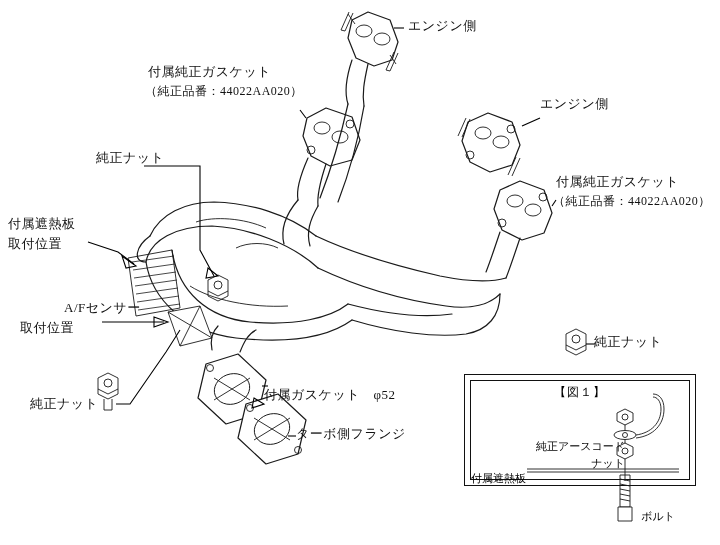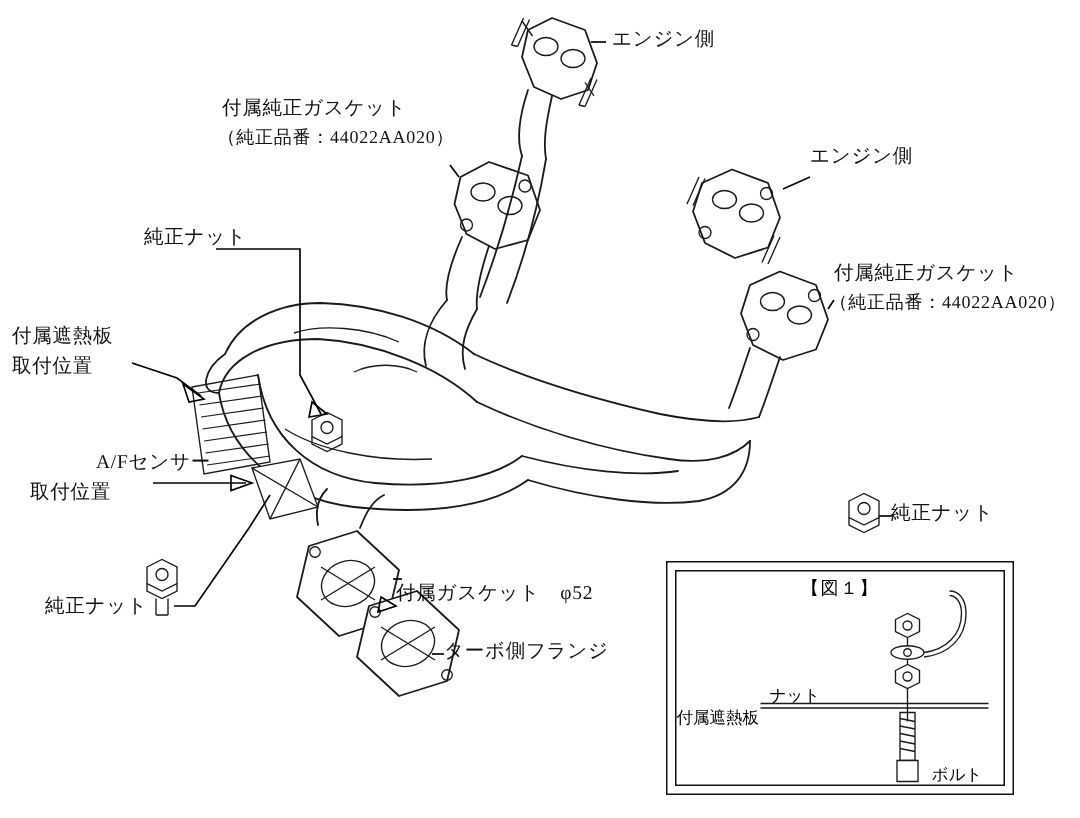--- a/index.html
+++ b/index.html
@@ -65,24 +65,24 @@
     stroke: #1a1a1a;
     stroke-width: 0.9;
   }
   .hatch {
     fill: none;
     stroke: #1a1a1a;
     stroke-width: 0.8;
   }
   #inset {
     position: absolute;
-    left: 444px;
+    left: 464px;
     top: 374px;
     width: 232px;
-    height: 156px;
+    height: 112px;
     border: 1.5px solid #111111;
     background: #ffffff;
     box-sizing: border-box;
   }
   #inset .inner {
     position: absolute;
     left: 5px;
     top: 5px;
     right: 5px;
     bottom: 5px;
@@ -329,18 +329,19 @@
         <line class="stroke-thin" x1="62" y1="97" x2="214" y2="97"></line>
       </g>
 
       <g>
         <path class="stroke-thin" d="M155 100 L165 100 L165 132 L155 132 Z" fill="#ffffff"></path>
         <path class="stroke-thin" d="M155 104 L165 106 M155 109 L165 111 M155 114 L165 116 M155 119 L165 121 M155 124 L165 126"></path>
         <path class="fillwhite-thin" d="M153 132 L167 132 L167 146 L153 146 Z"></path>
       </g>
     </svg>
 
-    <div class="irow" style="left:10px; top:81px; width:150px;text-align:center;">ナット</div>
+    <div class="irow" style="left:10px; top:64px; width:150px;">純正アースコード</div>
+    <div class="irow" style="left:10px; top:81px; width:150px;">ナット</div>
     <div class="irow" style="left:6px; top:96px; width:100px; text-align:left;">付属遮熱板</div>
     <div class="irow" style="left:110px; top:134px; width:100px; ">ボルト</div>
   </div>
 
 </div>
 
 </body></html>

